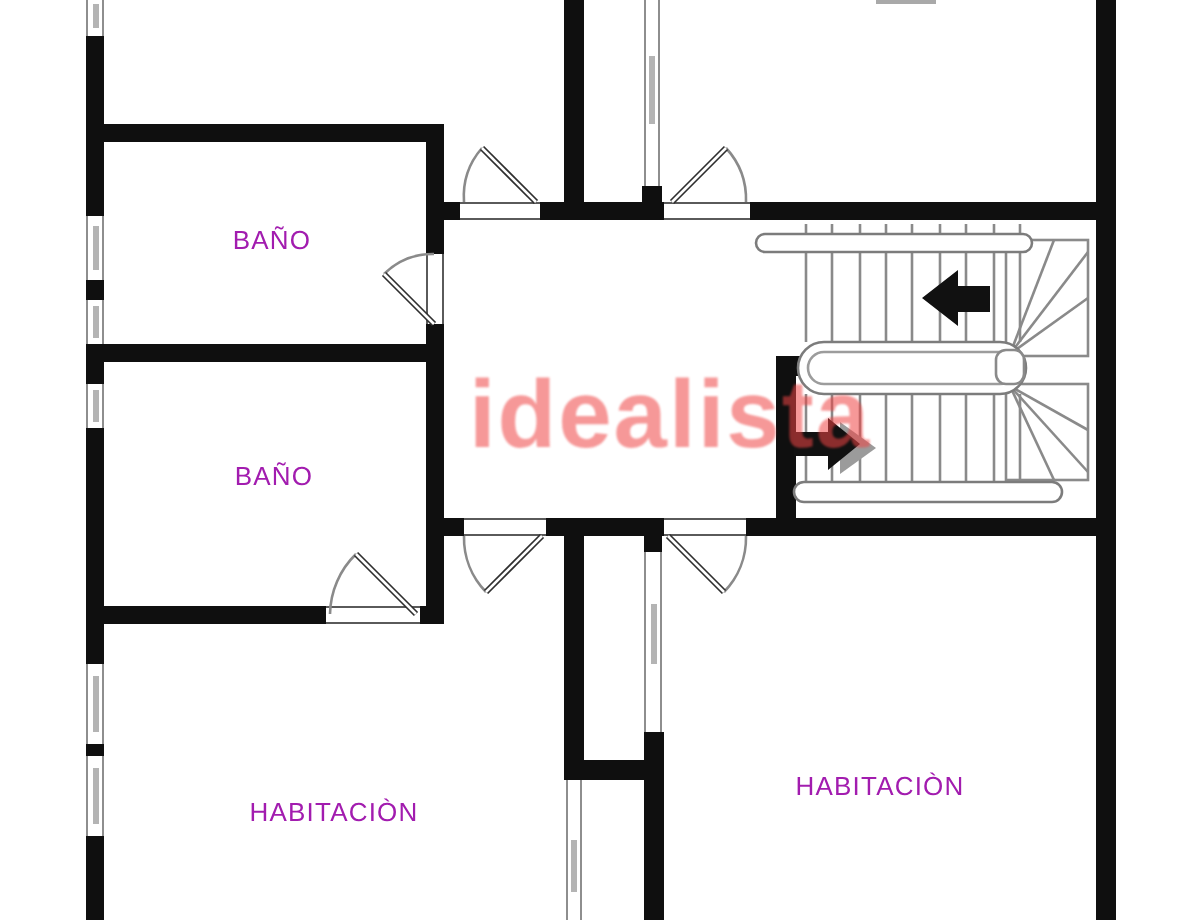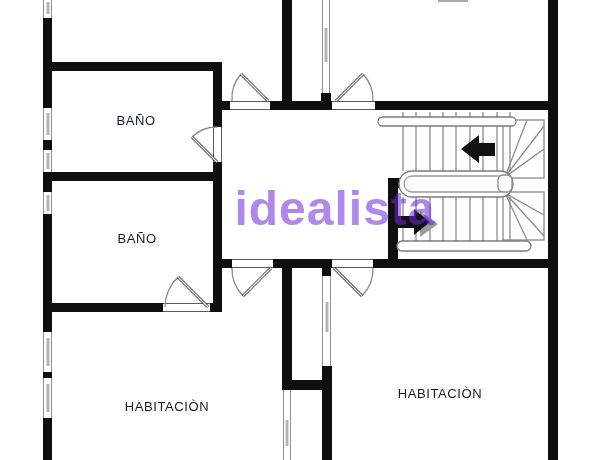--- a/index.html
+++ b/index.html
@@ -9,27 +9,27 @@
   }
   .wall{position:absolute;background:#0f0f0f;}
   .frag{position:absolute;background:#a9a9a9;}
   
   .win{position:absolute;background:#ffffff;border-left:1px solid #8e8e8e;border-right:1px solid #8e8e8e;box-sizing:border-box;}
   .win .glass{position:absolute;left:50%;transform:translateX(-50%);width:3px;background:#b4b4b4;}
   
   .sill-h{position:absolute;background:#ffffff;border-top:1px solid #5a5a5a;border-bottom:1px solid #5a5a5a;box-sizing:border-box;}
   .sill-v{position:absolute;background:#ffffff;border-left:1px solid #5a5a5a;border-right:1px solid #5a5a5a;box-sizing:border-box;}
   .room-label{
-    position:absolute;font-size:13px;font-weight:400;color:#0f172a;
+    position:absolute;font-size:13px;font-weight:400;color:#a21caf;
     letter-spacing:0.6px;transform:translate(-50%,-50%);white-space:nowrap;z-index:30;
   }
   svg.overlay{position:absolute;left:0;top:0;z-index:20;pointer-events:none;}
   .watermark{
     position:absolute;left:335px;top:208px;transform:translate(-50%,-50%);
-    font-size:48px;font-weight:700;letter-spacing:1px;color:#6d28d9;opacity:0.55;
+    font-size:48px;font-weight:700;letter-spacing:1px;color:#ef4444;opacity:0.55;
     z-index:60;pointer-events:none;filter:blur(0.5px);
   }
 </style>
 </head>
 <body>
 
 <div id="plan">
 
   <div class="win" style="left:43px;top:0px;width:9px;height:18px;">
       <div class="glass" style="top:2px;height:12px;"></div>

